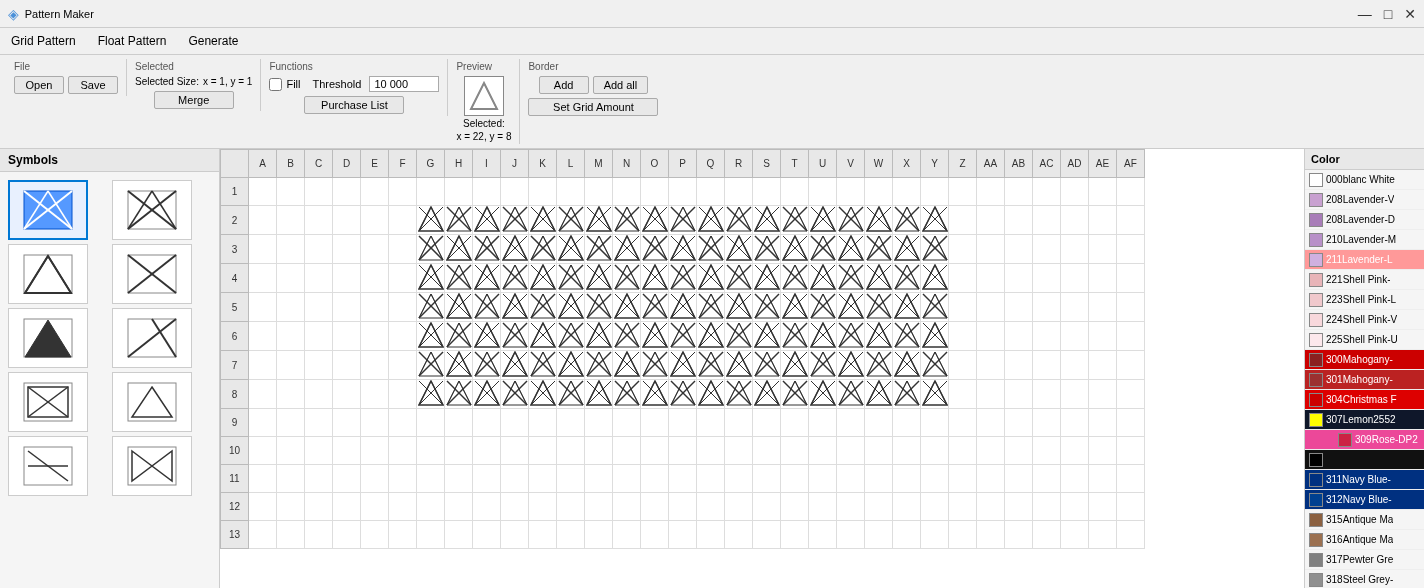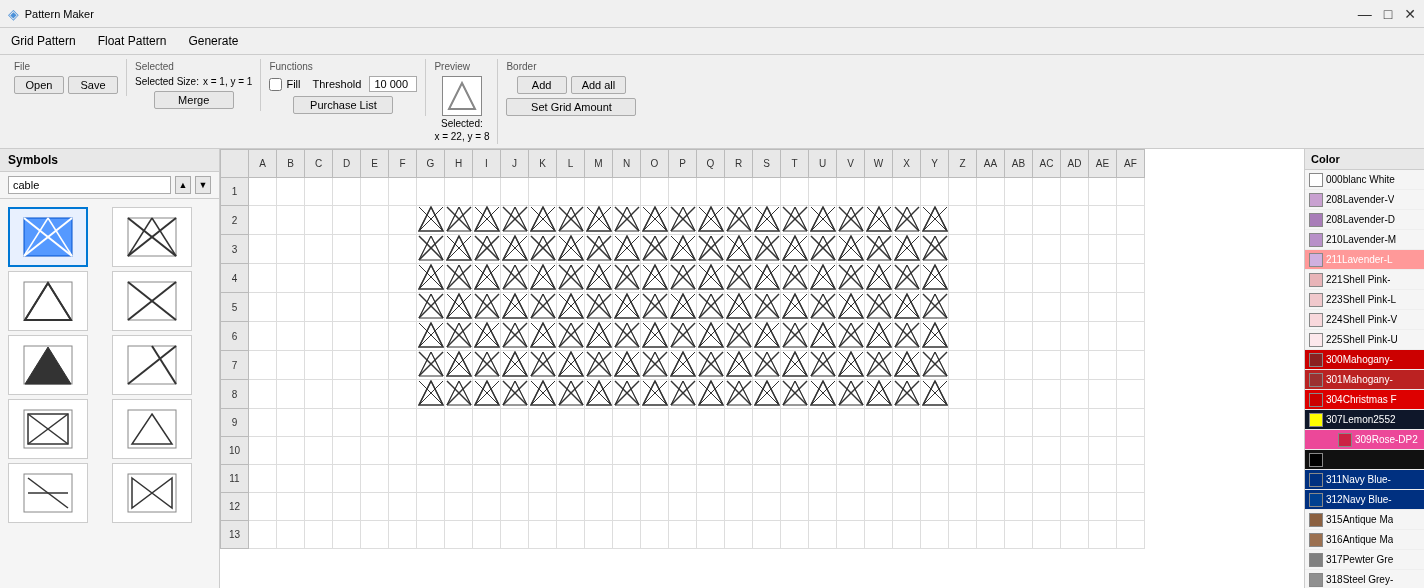--- a/index.html
+++ b/index.html
@@ -277,21 +277,21 @@
   </div>
 
   <div class="toolbar-section">
     <span class="toolbar-section-label">Functions</span>
     <div class="toolbar-row">
       <div class="checkbox-row">
         <input type="checkbox" style="">
         <span>Fill</span>
       </div>
       <span style="margin-left:8px;">Threshold</span>
-      <input class="tb-input" value="10 000" style="width: 48px; margin-left: 4px;">
+      <input class="tb-input" value="10 000" style="width: 70px; margin-left: 4px;">
     </div>
     <button class="tb-btn" style="min-width:100px;text-align:center;">Purchase List</button>
   </div>
 
   <div class="toolbar-section">
     <span class="toolbar-section-label">Preview</span>
     <div class="preview-area">
       <div class="preview-box">
         <svg viewBox="0 0 30 30">
           <polygon points="15,2 28,28 2,28" fill="none" stroke="#888" stroke-width="2"></polygon>
@@ -316,25 +316,20 @@
       <button class="tb-btn">Add all</button>
     </div>
     <button class="tb-btn" style="min-width:130px;">Set Grid Amount</button>
   </div>
 </div>
 
 <div class="main-area">
 
   <div class="symbols-panel">
     <div class="symbols-title">Symbols</div>
-    <div class="symbols-search">
-      <input type="text" value="cable" style="flex: 1 1 0%; border: 1px solid rgb(170, 170, 170); padding: 2px 4px; font-size: 11px;">
-      <button style="border:1px solid #aaa; background:#e8e8e8; cursor:pointer; width:16px; font-size:9px;">▲</button>
-      <button style="border:1px solid #aaa; background:#e8e8e8; cursor:pointer; width:16px; font-size:9px;">▼</button>
-    </div>
     <div class="symbols-scroll">
       <div class="symbols-grid">
 
         <div class="symbol-cell selected">
           <svg viewBox="0 0 50 40">
             <rect x="1" y="1" width="48" height="38" fill="#5599ff" stroke="#0050cc" stroke-width="1"></rect>
             <line x1="1" y1="1" x2="49" y2="39" stroke="white" stroke-width="2"></line>
             <line x1="49" y1="1" x2="1" y2="39" stroke="white" stroke-width="2"></line>
             <line x1="25" y1="1" x2="1" y2="39" stroke="white" stroke-width="1.5"></line>
             <line x1="25" y1="1" x2="49" y2="39" stroke="white" stroke-width="1.5"></line>

